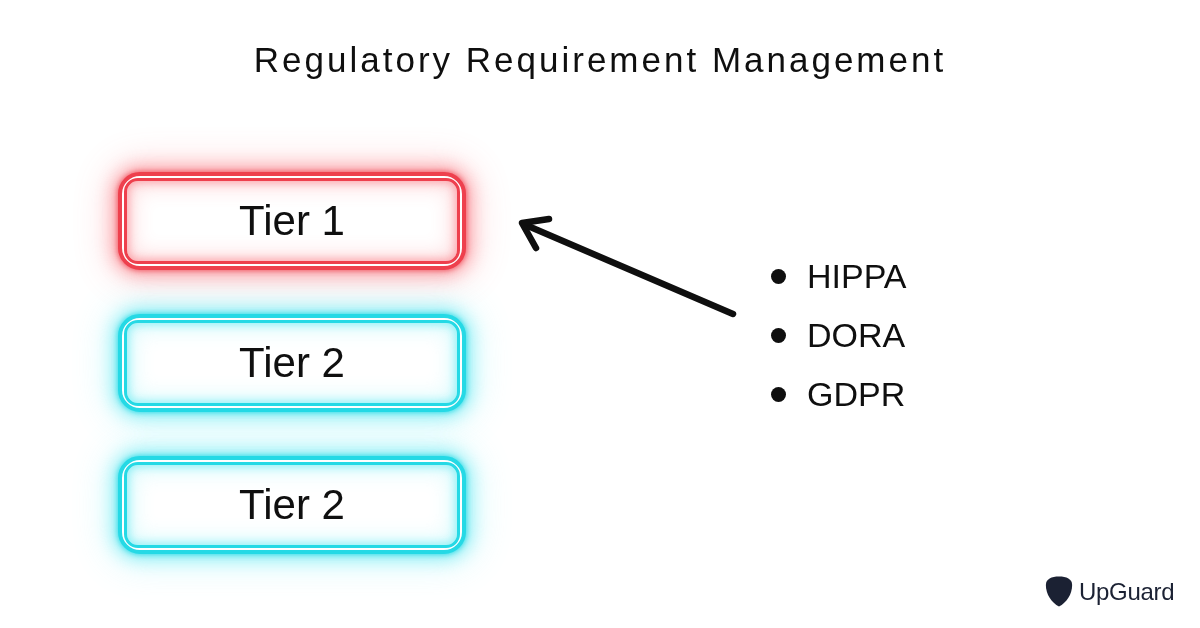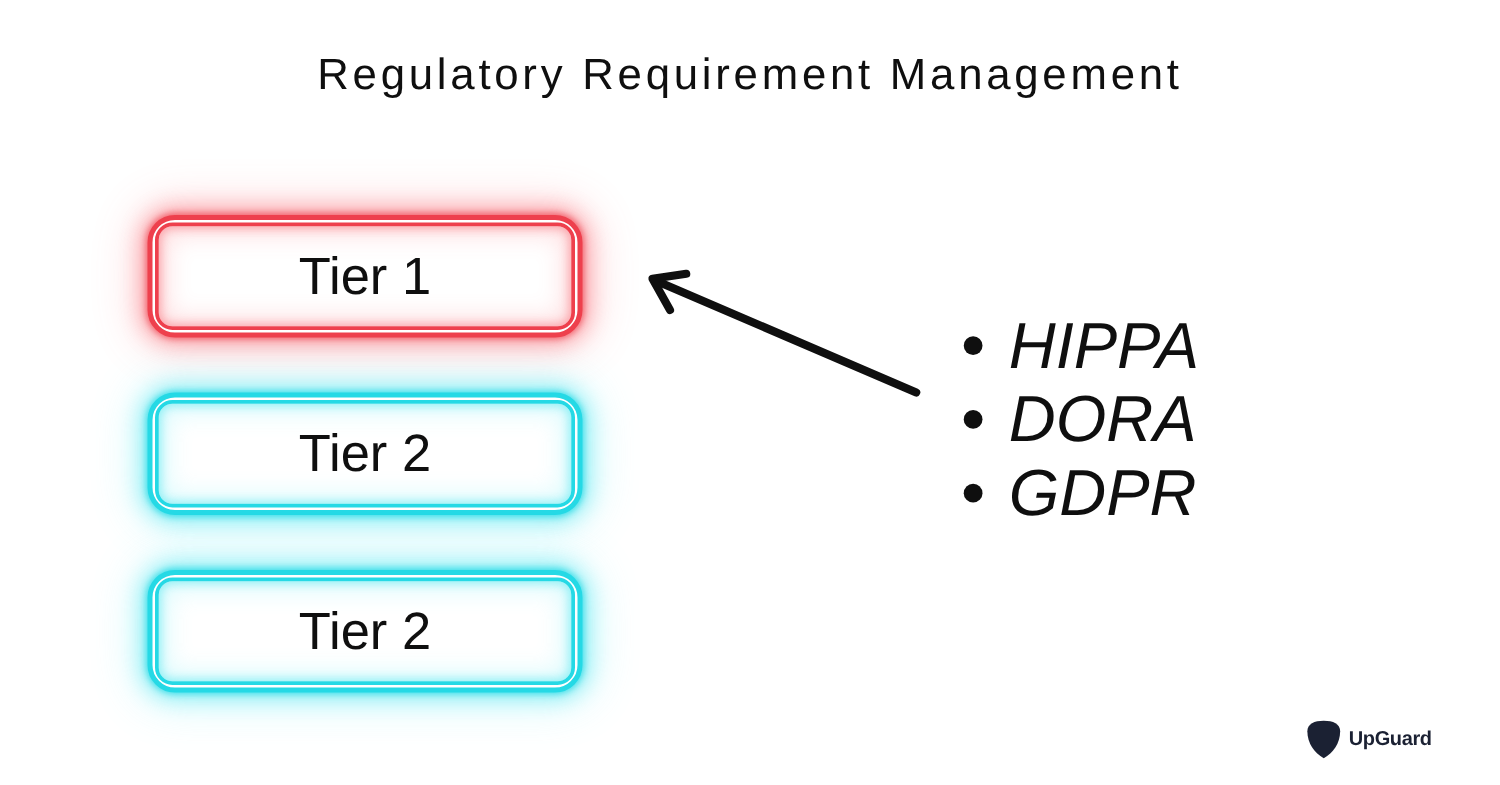--- a/index.html
+++ b/index.html
@@ -47,27 +47,27 @@
   
   .arrow{position:absolute;left:0;top:0;width:1200px;height:628px;pointer-events:none;}
   .arrow path{stroke:var(--arrow-c,#0f0f0f);stroke-width:6.5;fill:none;
     stroke-linecap:round;stroke-linejoin:round;}
 
   
   .reg-list{position:absolute;left:771px;top:247px;}
   .reg-item{display:flex;align-items:center;height:59px;}
   .dot{width:15px;height:15px;border-radius:50%;background:var(--ink,#0f0f0f);
     margin-right:21px;flex:none;}
-  .reg-text{font-size:52px;color:var(--ink,#0f0f0f);white-space:nowrap;font-style:italic;}
+  .reg-text{font-size:34px;color:var(--ink,#0f0f0f);white-space:nowrap;}
 
   
   .logo{position:absolute;left:1044px;top:575px;display:flex;align-items:center;}
   .shield{width:30px;height:33px;margin-right:5px;}
   .shield path{fill:var(--navy,#1b2133);}
-  .logo-text{font-size:16px;font-weight:700;letter-spacing:-0.3px;color:var(--navy,#1b2133);}
+  .logo-text{font-size:24px;font-weight:400;letter-spacing:-0.3px;color:var(--navy,#1b2133);}
 </style>
 </head>
 <body>
 
 <div class="canvas">
 
   <h1 class="title">Regulatory Requirement Management</h1>
 
   <div class="tier red t1">
     <span class="tier-label">Tier 1</span>

